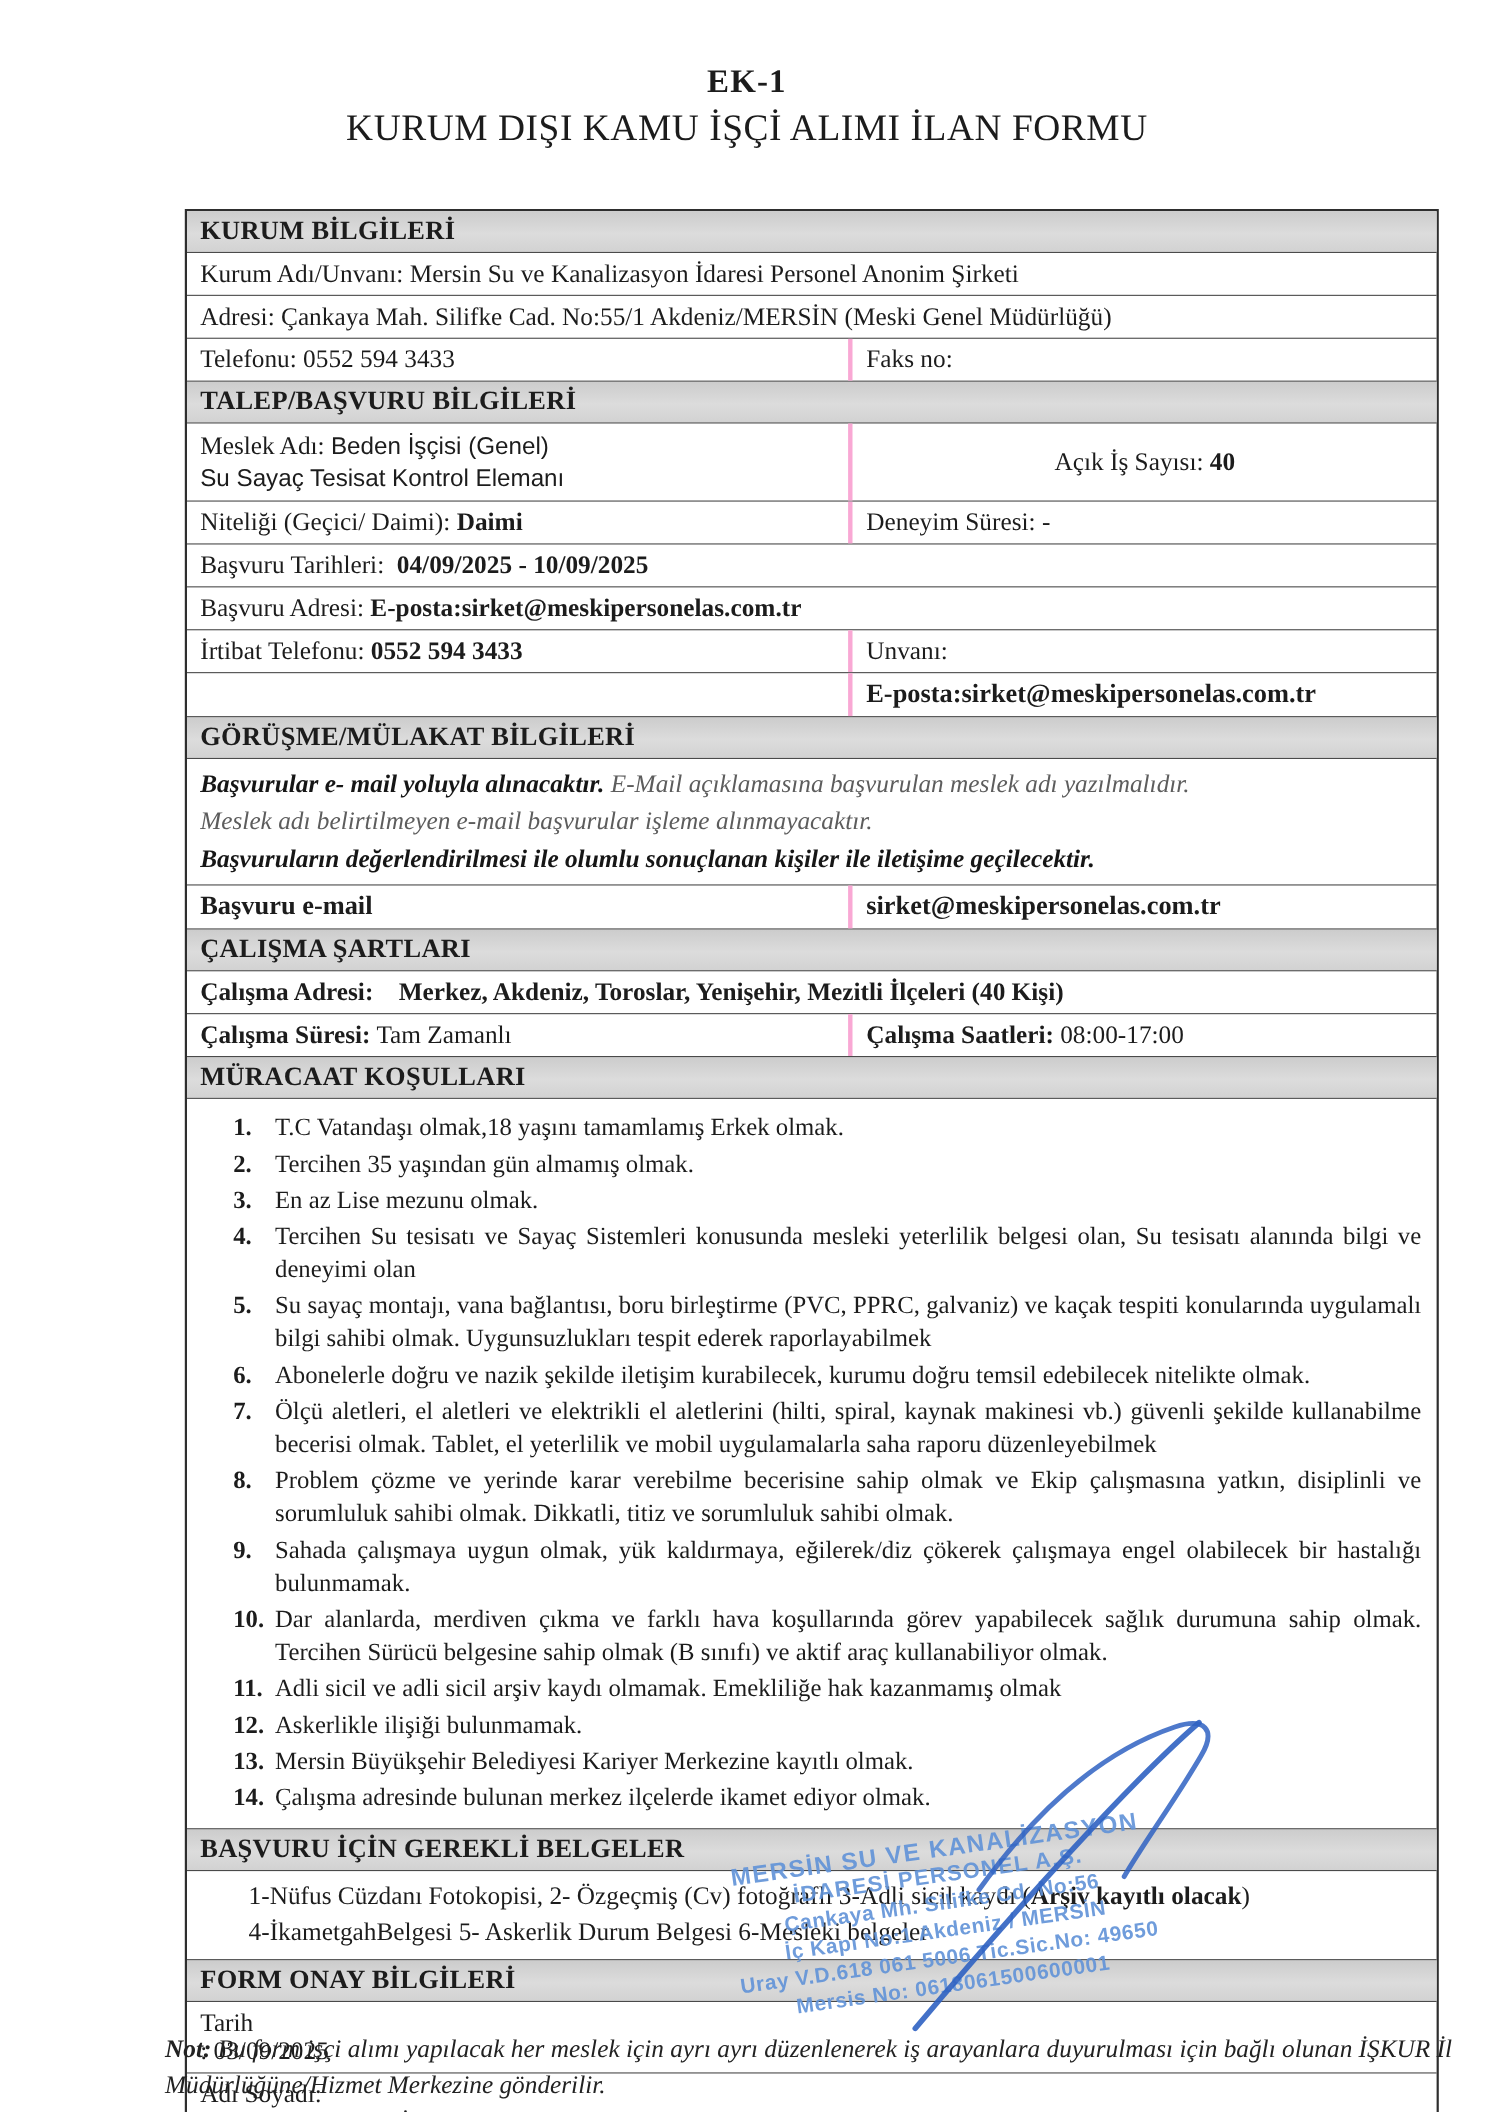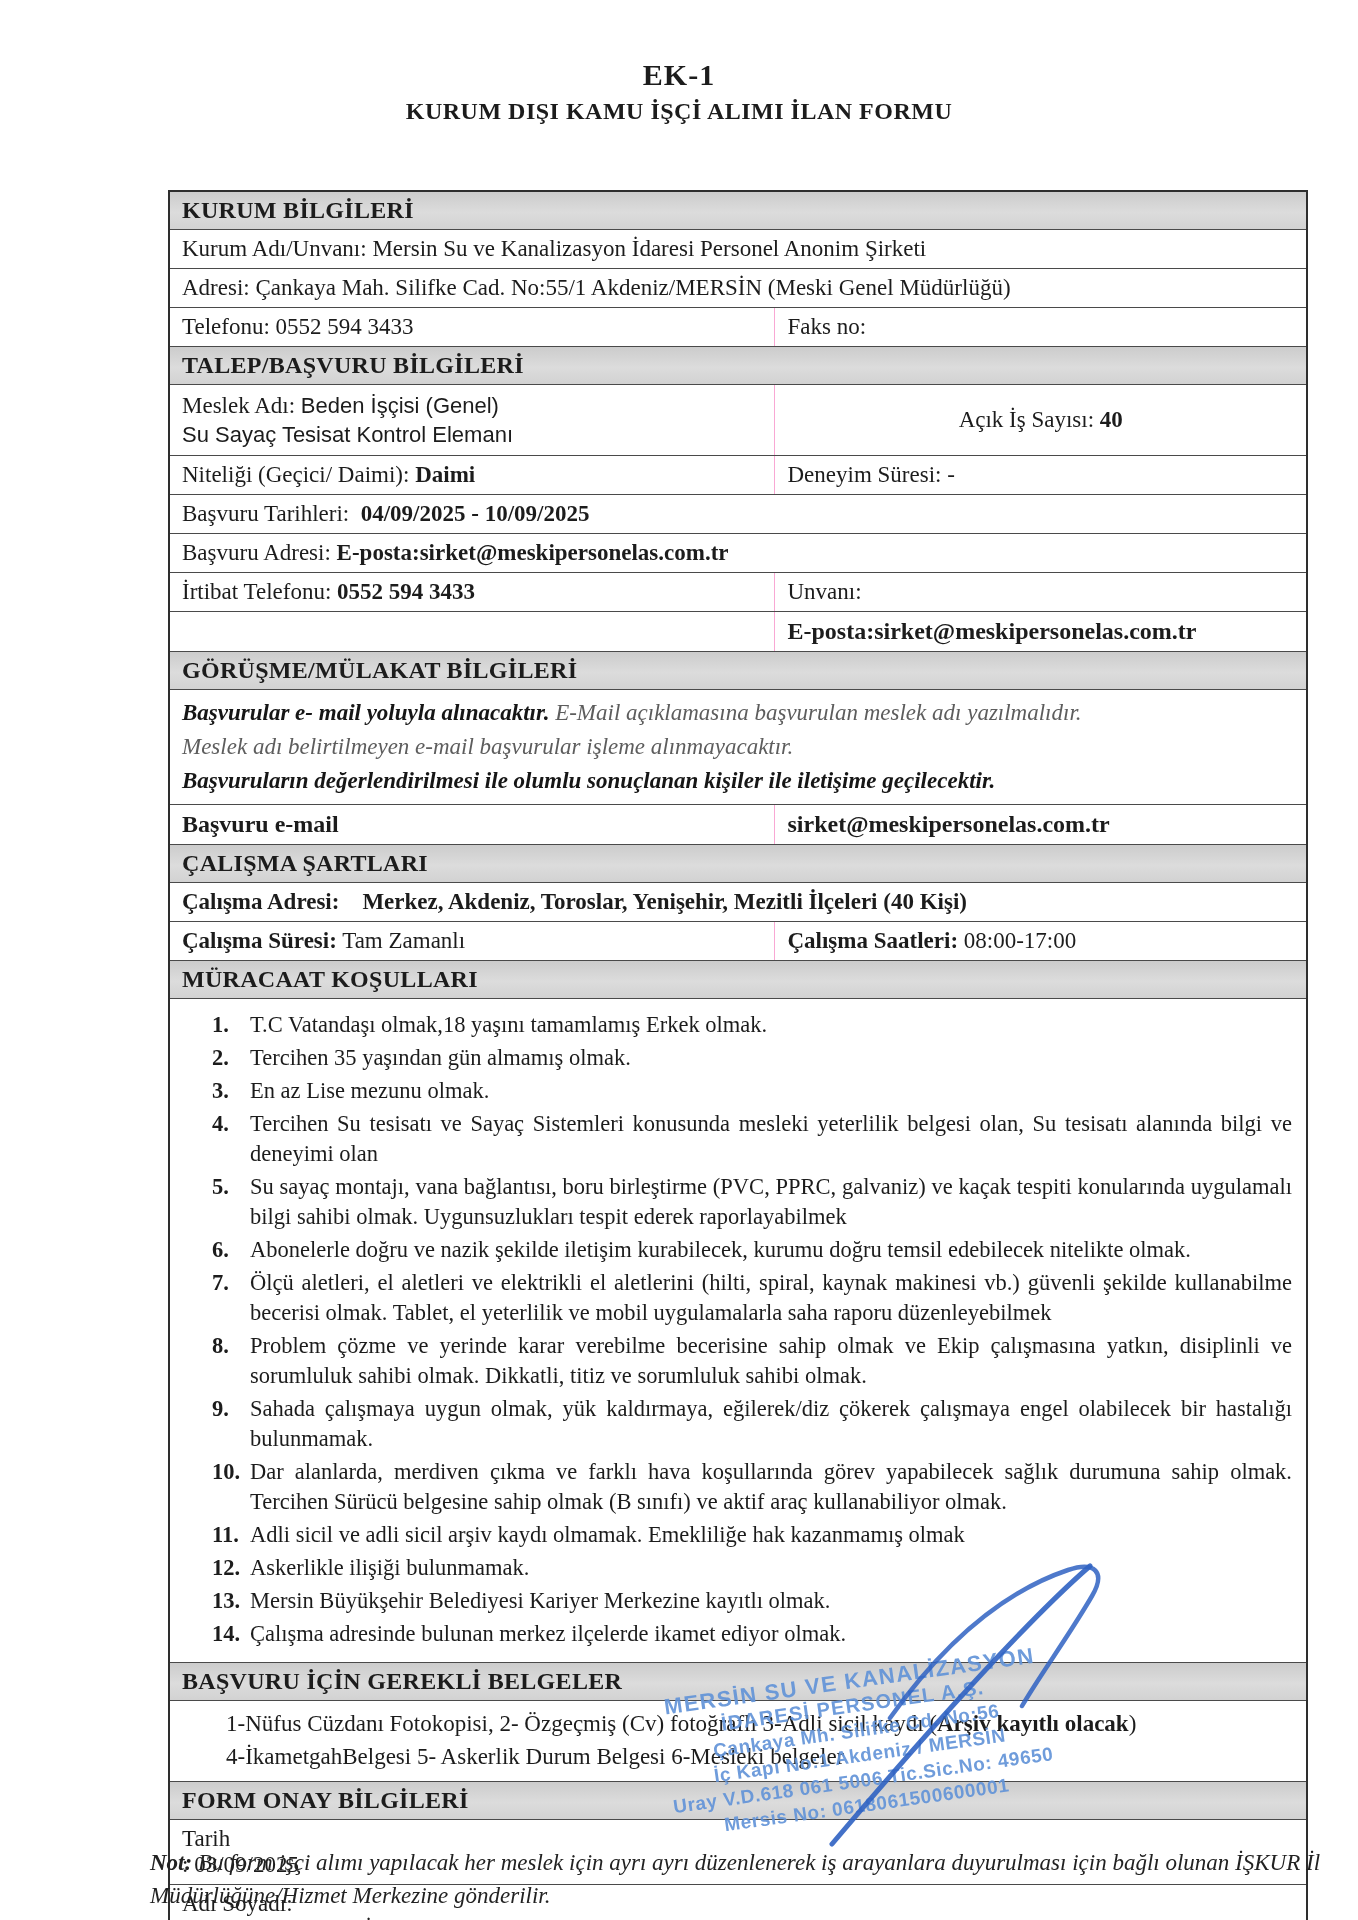--- a/index.html
+++ b/index.html
@@ -3,36 +3,36 @@
 <meta charset="utf-8">
 <style>
   * { box-sizing: border-box; margin: 0; padding: 0; }
   html, body { width: 1358px; height: 1920px; background: #ffffff; overflow: hidden; }
   body { font-family: "Liberation Serif", serif; color: #1c1c1c; position: relative; }
 
   .page { position: relative; width: 1358px; height: 1920px; }
 
   .doc-head { position: absolute; top: 58px; left: 0; width: 100%; text-align: center; }
   .doc-code { font-size: 30px; font-weight: 700; letter-spacing: 1px; }
-  .doc-title { font-size: 24px; font-weight: 700; margin-top: 6px; letter-spacing: 0.5px; }
+  .doc-title { font-size: 34px; font-weight: 400; margin-top: 6px; letter-spacing: 0.5px; }
 
   .form-table {
     position: absolute; left: 168px; top: 190px; width: 1140px;
     border: 2px solid #2e2e2e;
     background: #fff;
   }
   .row { border-top: 1px solid #4a4a4a; font-size: 23px; }
   .row:first-child { border-top: none; }
   .pad { padding: 6px 12px; }
   .sec-header {
     background: linear-gradient(180deg, #cccccc 0%, #dcdcdc 55%, #d2d2d2 100%);
     font-weight: 700; font-size: 24px; padding: 5px 12px; letter-spacing: 0.3px;
   }
   .cols { display: flex; }
-  .col-l { width: 53.3%; border-right: 1px solid #f9a8d4; }
+  .col-l { width: 53.3%; border-right: 4px solid #f9a8d4; }
   .col-r { flex: 1; }
   .b { font-weight: 700; }
   .sansb { font-family: "Liberation Sans", sans-serif; font-weight: 400; font-size: 22px; }
   .val-lg { font-size: 24px; }
 
   .meslek-lines { line-height: 29px; }
 
   .gorusme p { font-style: italic; line-height: 34px; }
   .gorusme .fade { color: #5d5d5d; }
   .gorusme .strong { font-weight: 700; color: #161616; }

